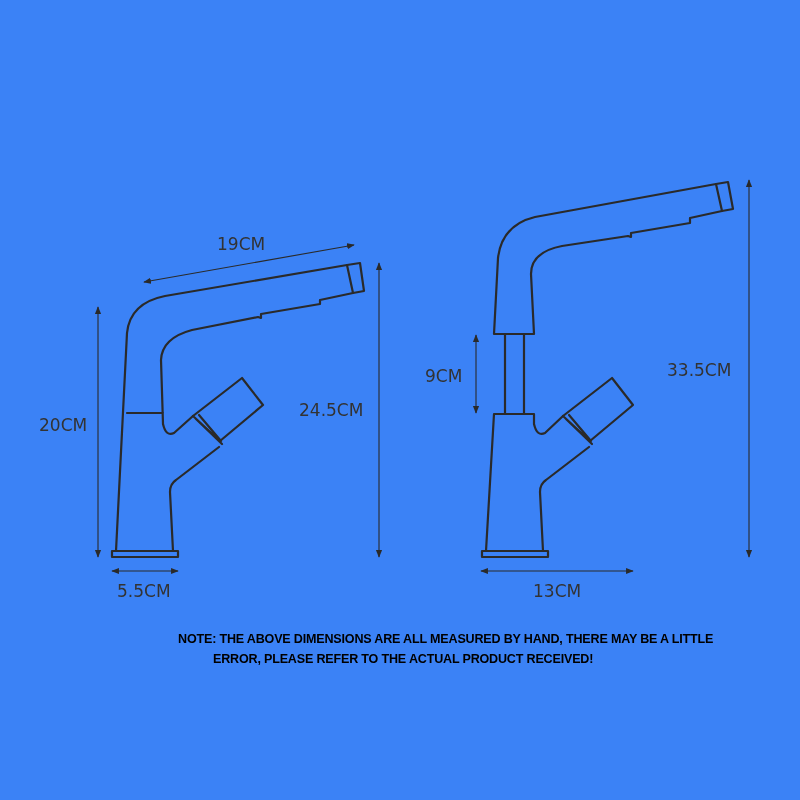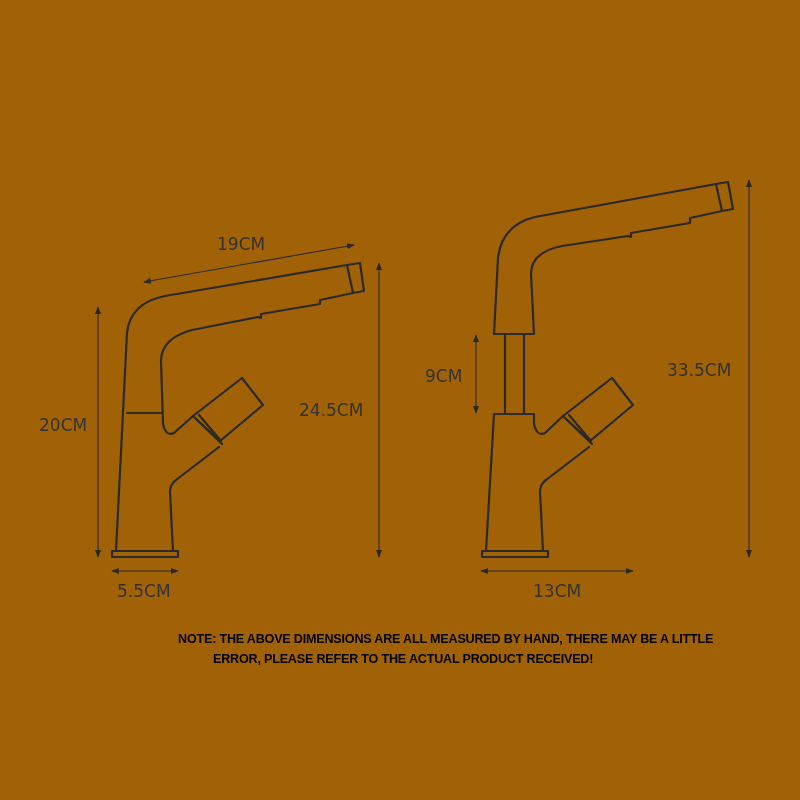--- a/index.html
+++ b/index.html
@@ -1,16 +1,16 @@
 <!DOCTYPE html>
 <html><head>
   <meta charset="utf-8">
   <style>
     html, body { margin: 0; padding: 0; background: #ffffff; }
-    #canvas { position: relative; width: 800px; height: 800px; background: #a16207; overflow: hidden; }
+    #canvas { position: relative; width: 800px; height: 800px; background: #3b82f6; overflow: hidden; }
     svg { position: absolute; left: 0; top: 0; }
     .outline { fill: none; stroke: #2a2a2a; stroke-width: 2.2; stroke-linejoin: round; stroke-linecap: round; }
     .dim { fill: none; stroke: #2a2a2a; stroke-width: 1.1; }
     .arrow { fill: #2a2a2a; stroke: none; }
     .label { font-family: "DejaVu Sans", sans-serif; font-size: 17px; fill: #333333; }
     .note { position: absolute; font-family: "Liberation Sans", sans-serif; font-weight: bold; font-size: 13.5px; color: #000000; letter-spacing: -0.2px; transform: scaleX(0.93); transform-origin: left top; white-space: nowrap; }
   </style>
 </head>
 <body>
 

